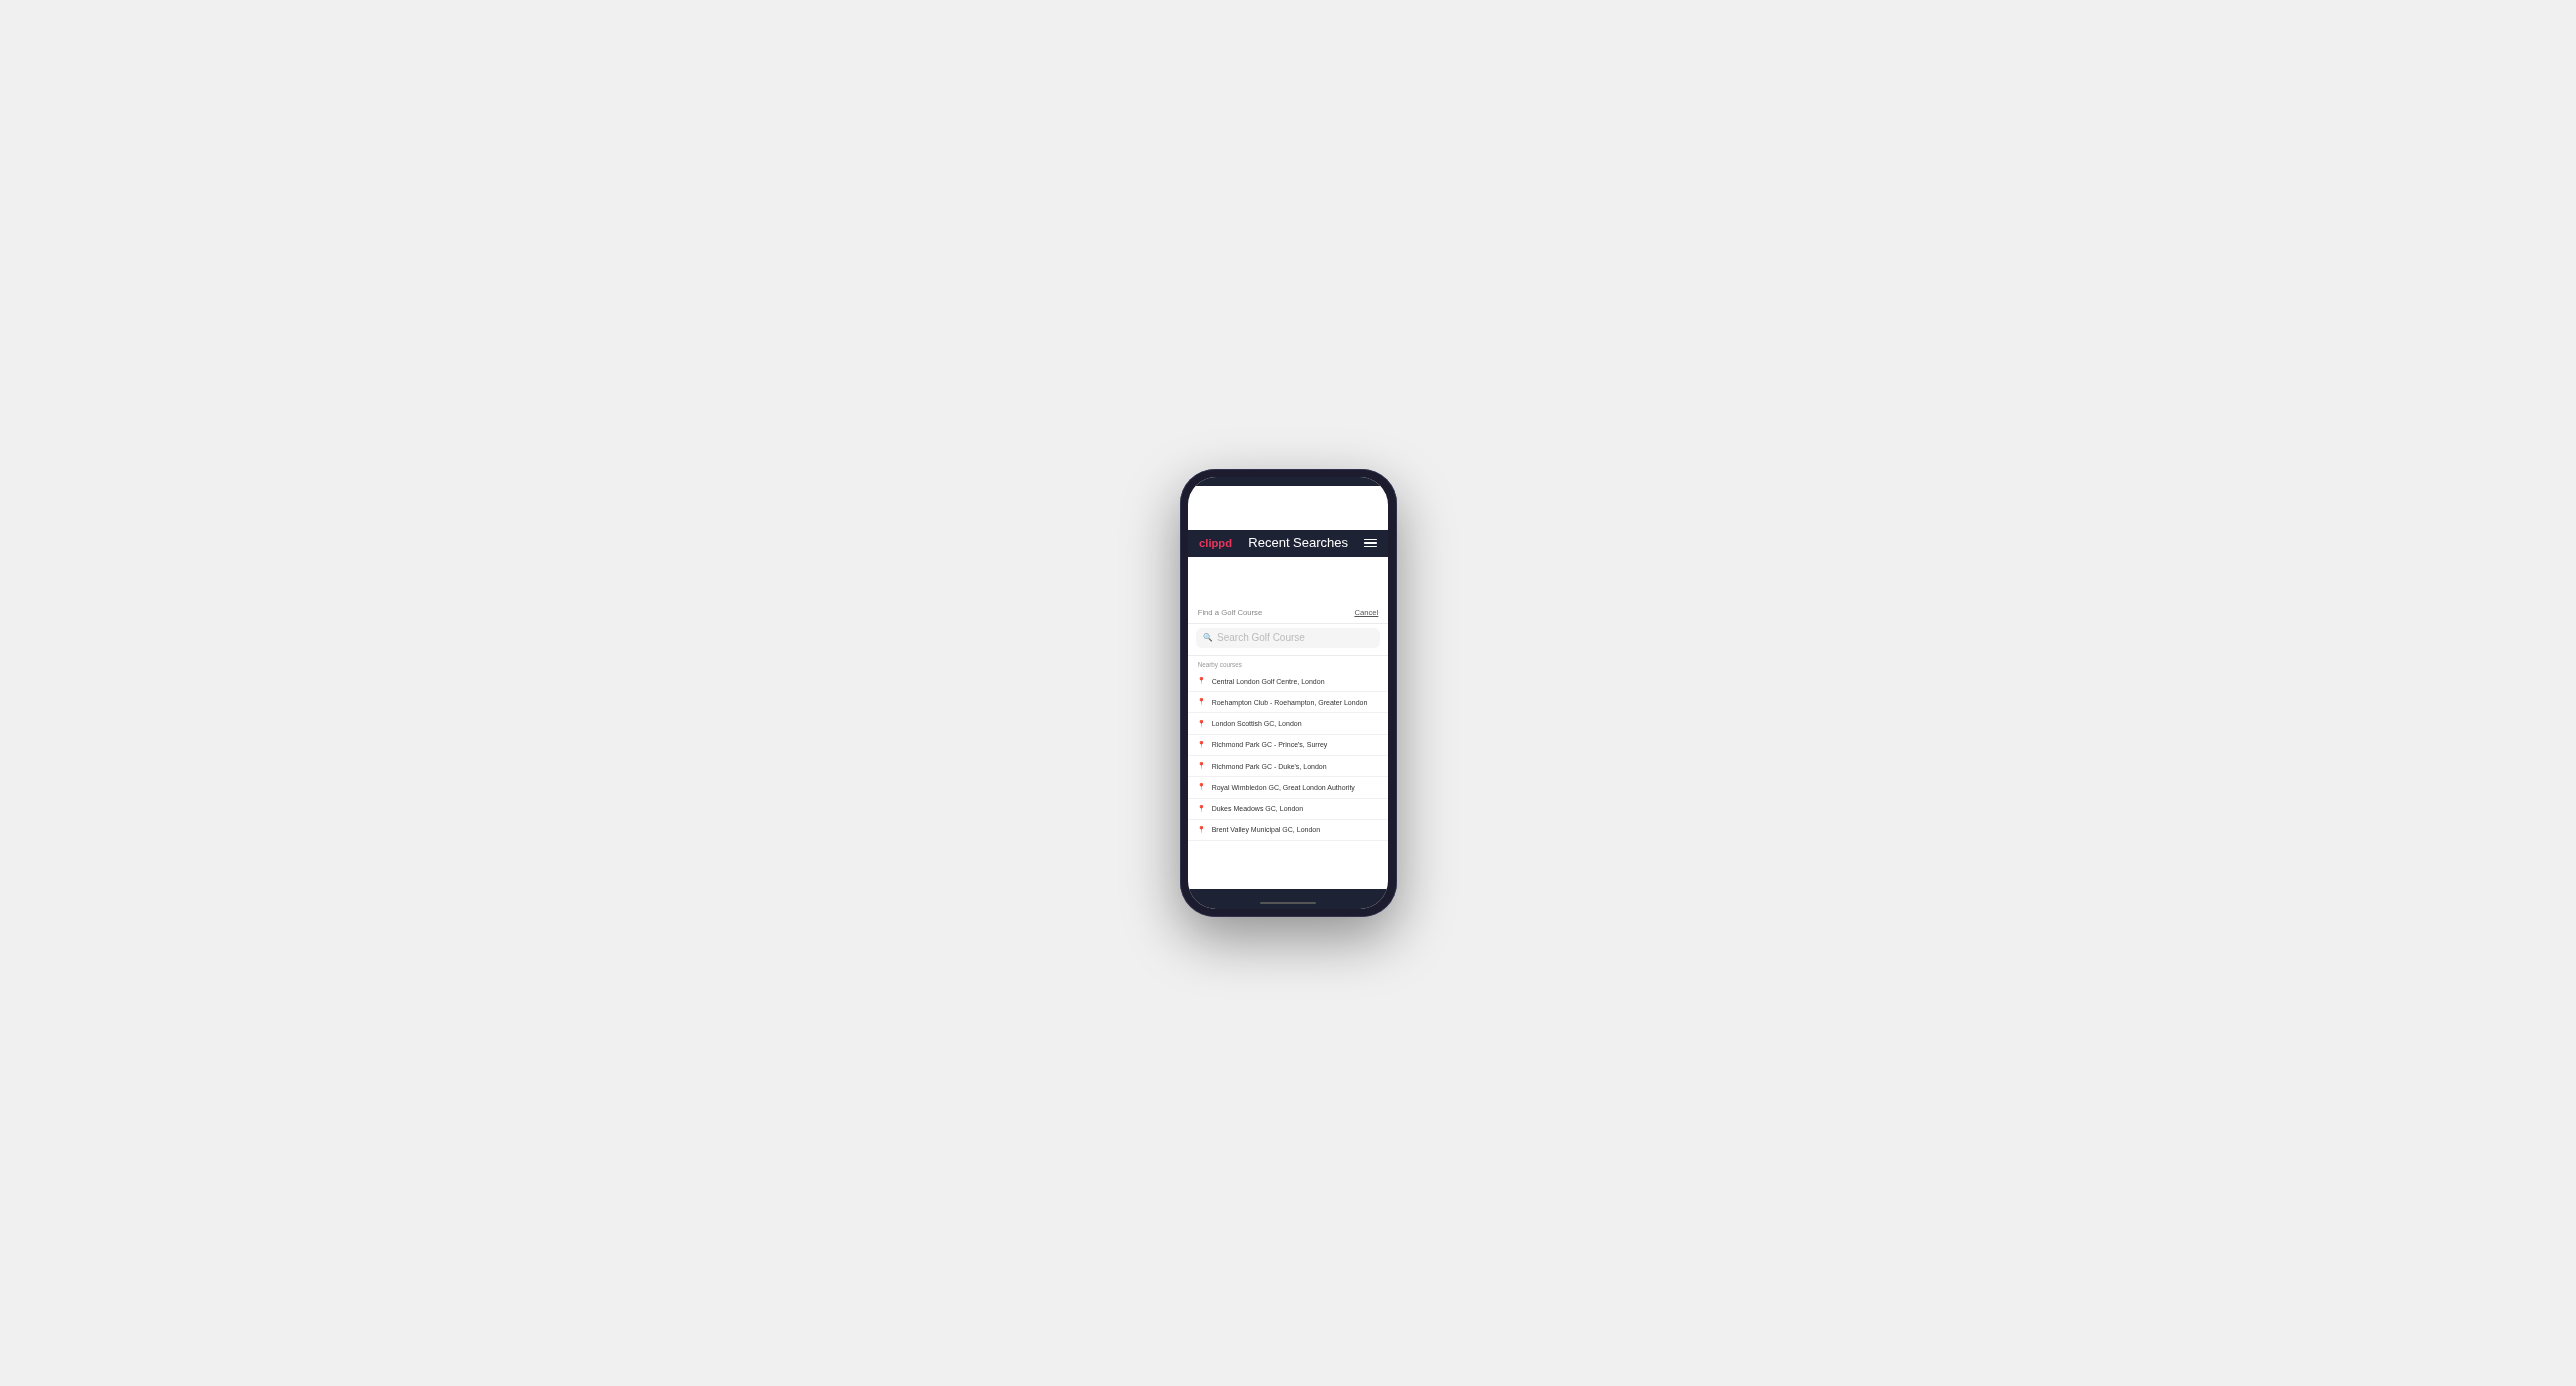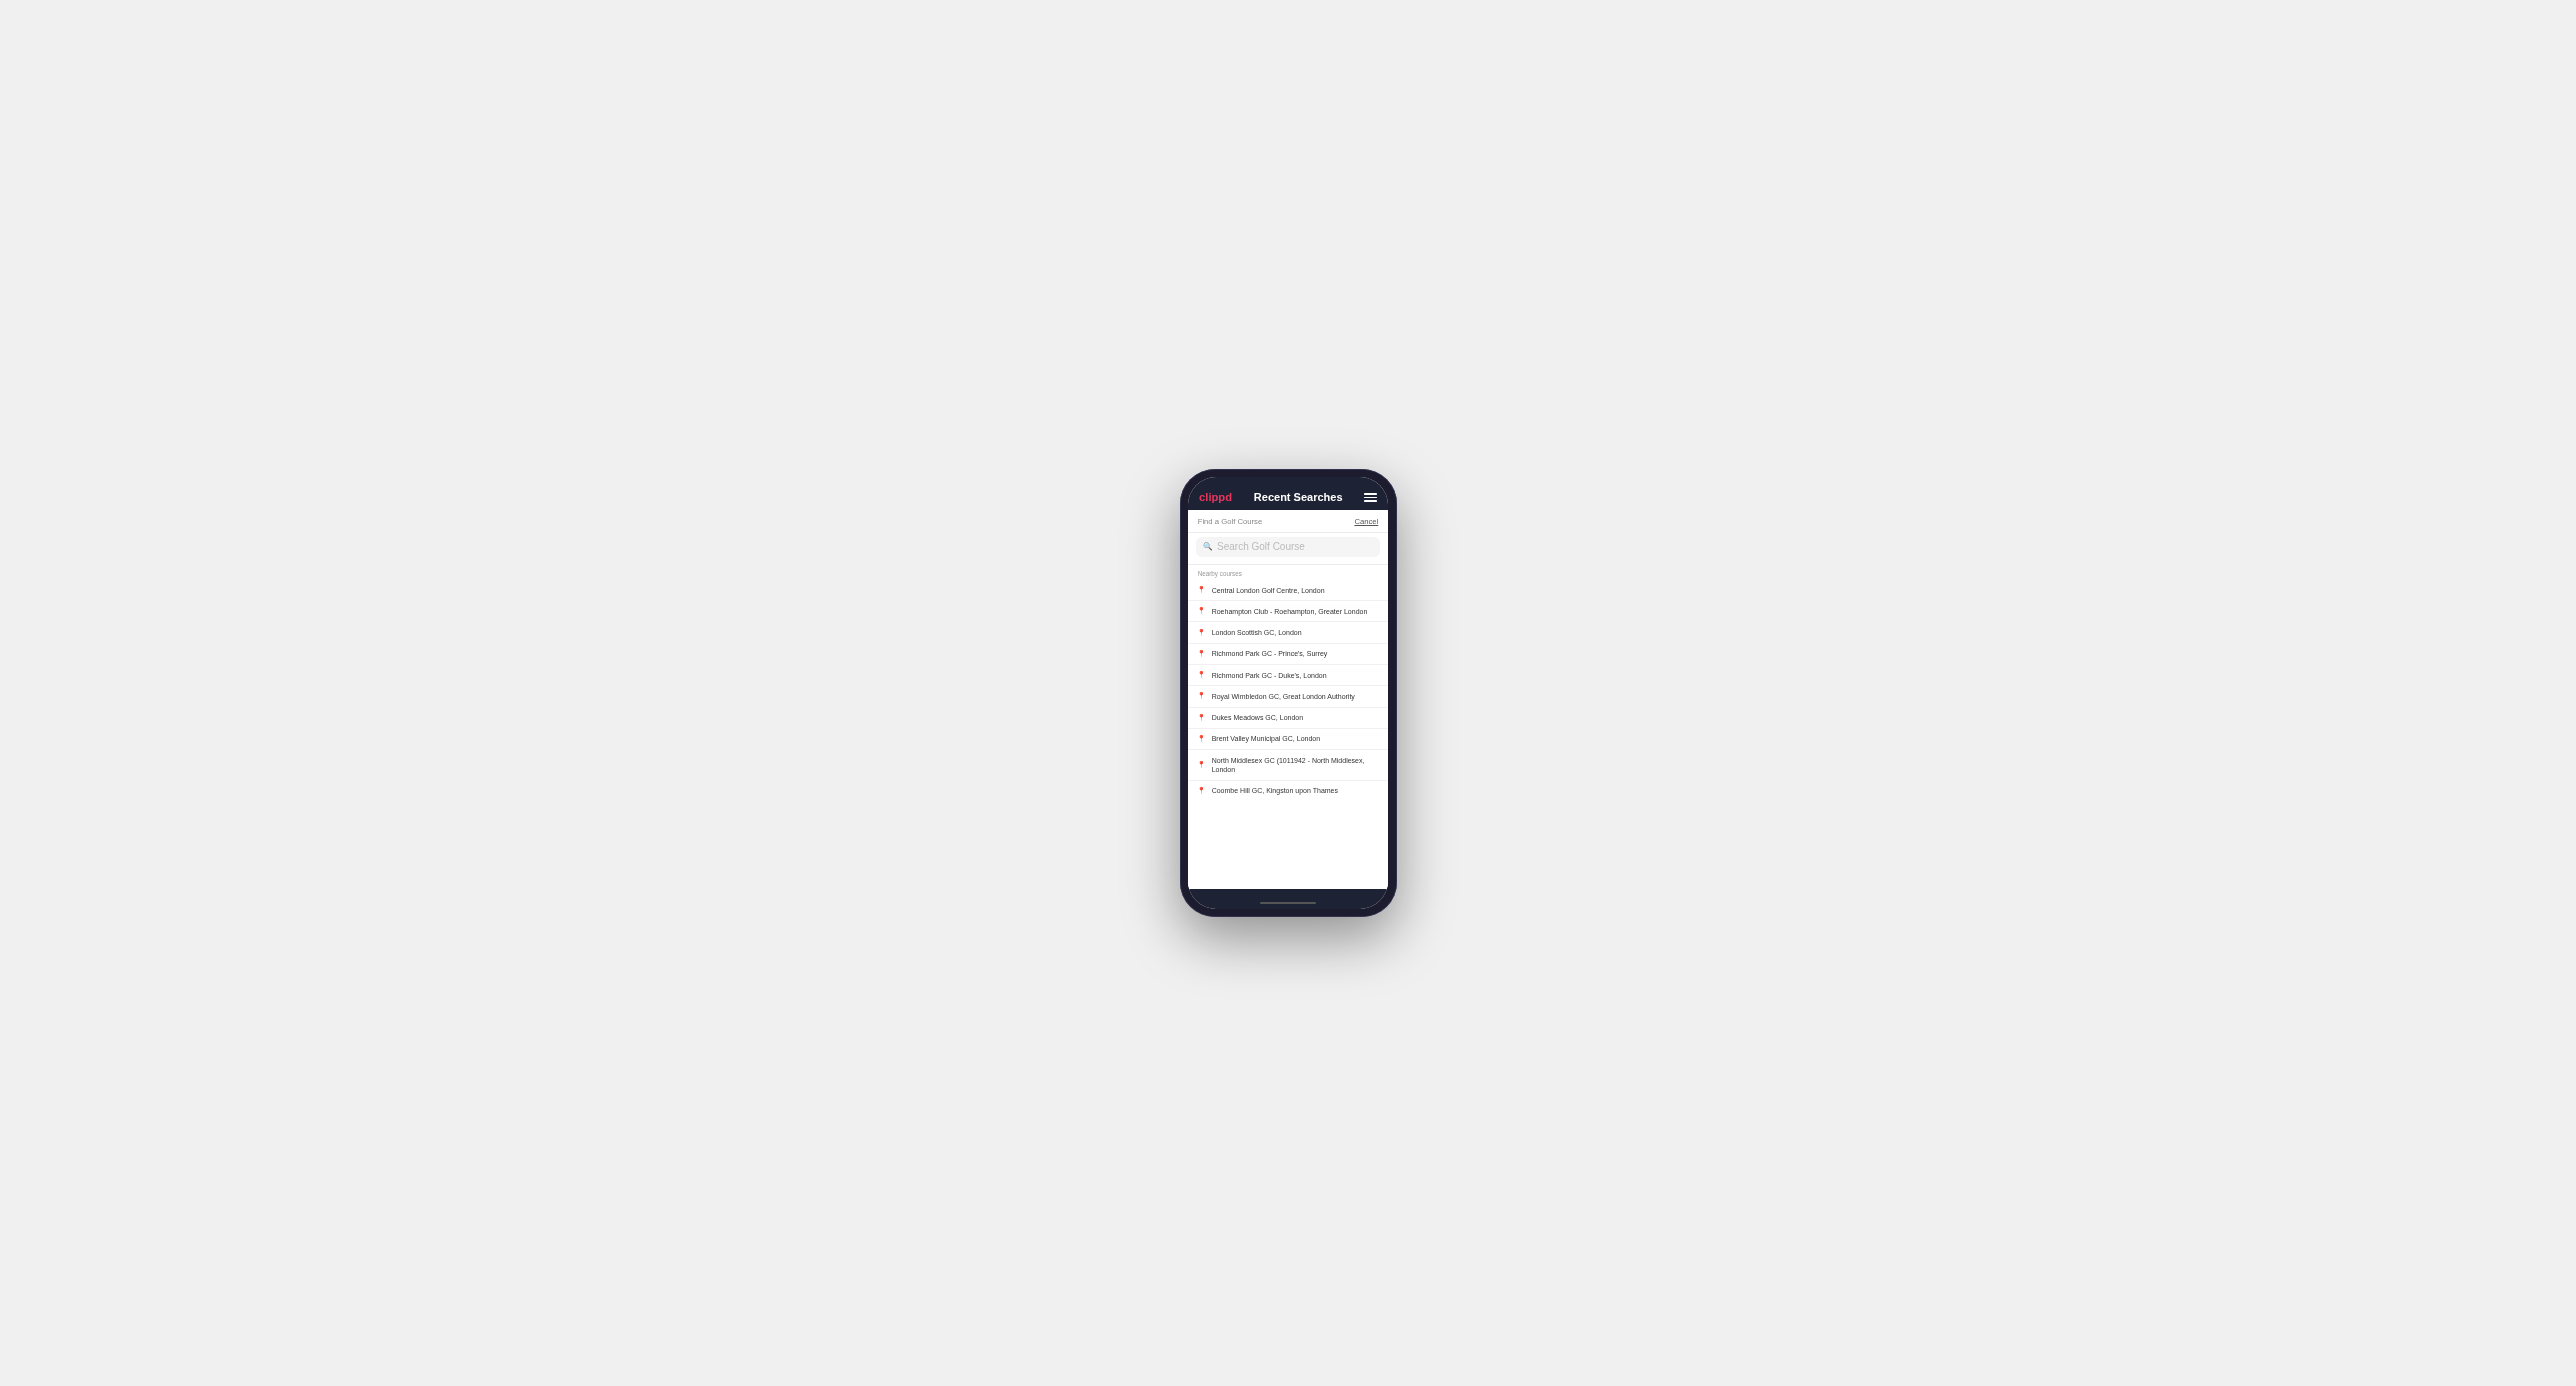--- a/index.html
+++ b/index.html
@@ -24,20 +24,21 @@
       flex-direction: column;
     }
 
     .phone-inner {
       flex: 1;
       background: #fff;
       border-radius: 28px;
       overflow: hidden;
       display: flex;
       flex-direction: column;
+      gap: 44px;
     }
 
     
     .status-bar {
       background: #1e2235;
       height: 8.4px;
       border-radius: 28px 28px 0 0;
       flex-shrink: 0;
     }
 
@@ -51,23 +52,23 @@
       flex-shrink: 0;
     }
 
     .logo {
       font-size: 11.2px;
       font-weight: 700;
       color: #e8365d;
     }
 
     .nav-title {
-      font-size: 11px;
+      font-size: 13px;
       color: #ffffff;
-      font-weight: 700;
+      font-weight: 400;
     }
 
     .hamburger-icon {
       display: flex;
       flex-direction: column;
       gap: 2.1px;
       cursor: pointer;
     }
 
     .hamburger-icon span {

